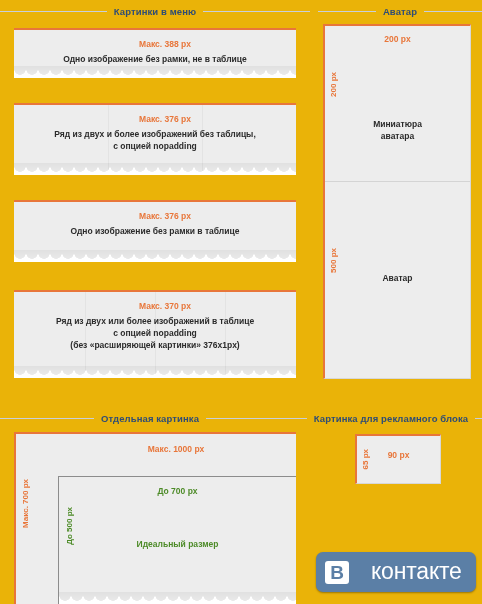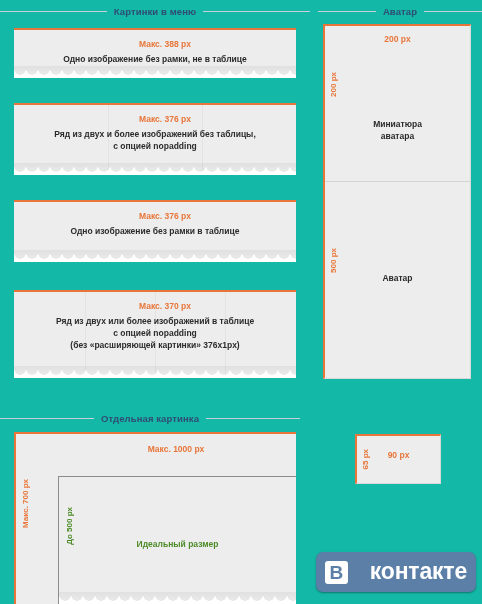--- a/index.html
+++ b/index.html
@@ -7,21 +7,21 @@
     margin: 0; padding: 0;
     width: 482px; height: 604px;
     background: #ffffff;
     font-family: "Liberation Sans", sans-serif;
     overflow: hidden;
   }
   #root {
     position: relative;
     width: 482px;
     height: 604px;
-    background: #14b8a6;
+    background: #eab308;
   }
 
   
   .sec-head {
     position: absolute;
     display: flex;
     align-items: center;
     height: 14px;
     font-size: 9.5px;
     color: #33527a;
@@ -186,21 +186,21 @@
     font-weight: 700;
     display: flex;
     align-items: center;
     justify-content: center;
     line-height: 1;
     margin-right: 2px;
   }
   #vk .vk-t {
     color: #ffffff;
     font-size: 23px;
-    font-weight: 700;
+    font-weight: 400;
     letter-spacing: -.2px;
     line-height: 1;
     padding-bottom: 2px;
     margin-left: 20px;
   }
 </style>
 </head>
 <body>
 
 <div id="root">
@@ -276,28 +276,34 @@
 
     <div class="center-cap" style="top:246px;">Аватар</div>
   </div>
 
   <div class="sec-head" style="left:0;top:411px;width:300px;">
     <div class="rule"></div>
     <div class="cap">Отдельная картинка</div>
     <div class="rule"></div>
   </div>
 
+  <div class="sec-head" style="left:300px;top:411px;width:182px;">
+    <div class="rule"></div>
+    <div class="cap">Картинка для рекламного блока</div>
+    <div class="rule"></div>
+  </div>
 
   <div id="single-outer" style="left:14px;top:432px;width:282px;height:172px;">
 
     <div class="top-cap" style="top:10px;margin-left:40px;">Макс. 1000 px</div>
 
     <div class="vtext or" style="left:5px;top:45px;">Макс. 700 px</div>
 
     <div id="single-inner" style="left:42px;top:42px;right:0;bottom:0;">
+      <div class="top-cap gr" style="top:9px;">До 700 px</div>
       <div class="vtext gr" style="left:6px;top:30px;">До 500 px</div>
       <div class="center-cap" style="top:61px;color:#4d8b28;">Идеальный размер</div>
       <div class="softshadow"></div>
       <div class="scallop"></div>
     </div>
   </div>
 
   <div id="ad-box" style="left:355px;top:434px;width:86px;height:50px;">
     <div class="top-cap" style="top:14px;">90 px</div>
     <div class="vtext or" style="left:4px;top:13px;">65 px</div>

